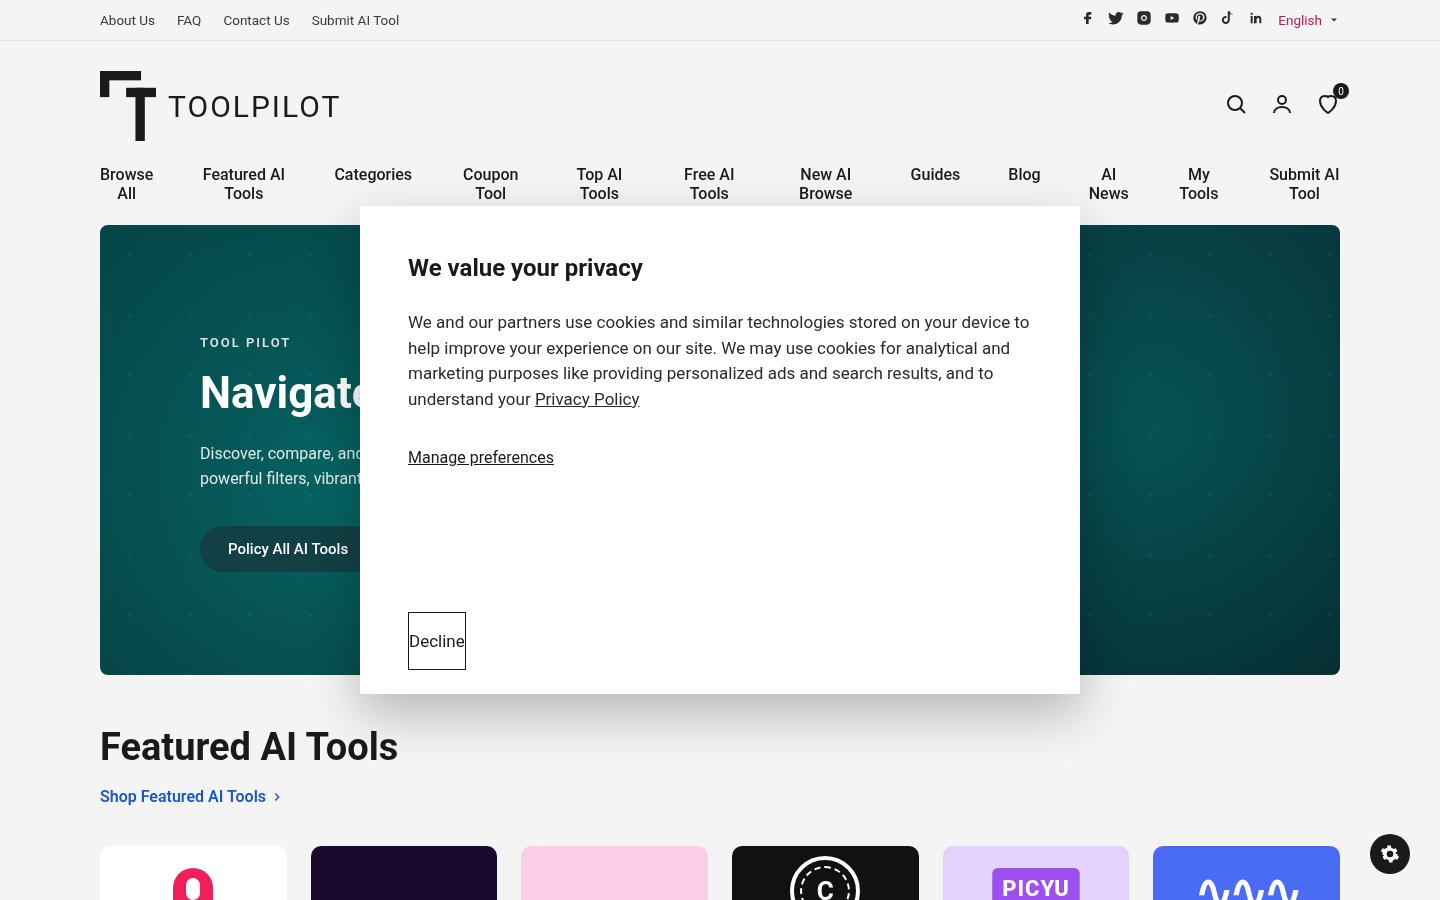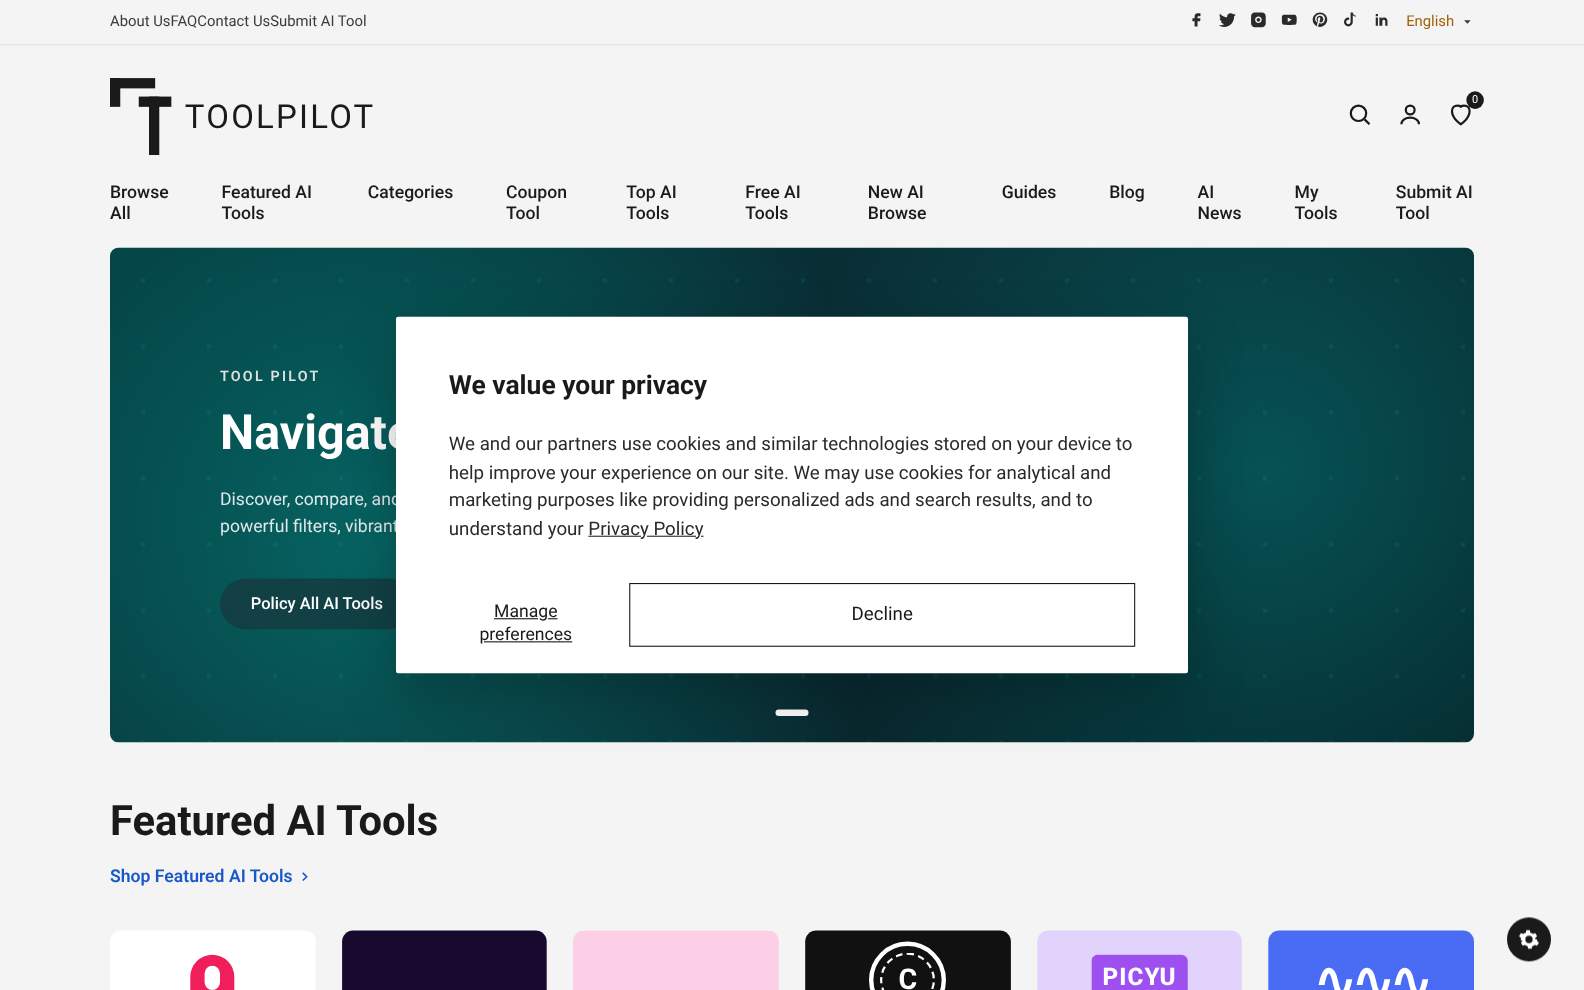--- a/index.html
+++ b/index.html
@@ -2,40 +2,40 @@
 <html><head>
 <meta charset="utf-8">
 <style>
 * { margin: 0; padding: 0; box-sizing: border-box; }
 body { font-family: -apple-system, BlinkMacSystemFont, "Segoe UI", Roboto, Helvetica, Arial, sans-serif; background: #f4f4f4; color: #1a1a1a; }
 a { text-decoration: none; color: inherit; }
 
 
 .topbar { border-bottom: 1px solid #e2e2e2; background: #f4f4f4; }
 .topbar-inner { max-width: 1320px; margin: 0 auto; padding: 10px 40px; display: flex; align-items: center; justify-content: space-between; }
-.topbar-links { display: flex; font-size: 13.5px; color: #3a3a3a; }
+.topbar-links { display: flex; gap: 22px; font-size: 13.5px; color: #3a3a3a; }
 .topbar-right { display: flex; align-items: center; gap: 14px; }
 .social-icons { display: flex; gap: 12px; }
 .social-icons svg { width: 16px; height: 16px; fill: #2a2a2a; }
-.lang { display: flex; align-items: center; gap: 6px; font-size: 13.5px; color: #a16207; cursor: pointer; }
+.lang { display: flex; align-items: center; gap: 6px; font-size: 13.5px; color: #be185d; cursor: pointer; }
 .lang svg { width: 12px; height: 12px; fill: #3a3a3a; }
 
 
 .header { max-width: 1320px; margin: 0 auto; padding: 30px 40px 10px; display: flex; align-items: center; justify-content: space-between; }
 .logo { display: flex; align-items: center; gap: 12px; }
 .logo-mark { width: 56px; height: 70px; }
 .logo-text { font-size: 30px; font-weight: 400; letter-spacing: 2px; color: #1a1a1a; }
 .header-icons { display: flex; align-items: center; gap: 22px; }
 .header-icons .icon-btn { position: relative; cursor: pointer; }
 .header-icons svg { width: 24px; height: 24px; stroke: #1a1a1a; fill: none; stroke-width: 2; }
 .badge { position: absolute; top: -9px; right: -9px; background: #1a1a1a; color: #fff; border-radius: 50%; width: 16px; height: 16px; font-size: 10px; display: flex; align-items: center; justify-content: center; }
 
 
 .nav { max-width: 1320px; margin: 0 auto; padding: 14px 40px 22px; }
-.nav-list { display: flex; gap: 48px; list-style: none; font-size: 16px; font-weight: 500; color: #1a1a1a; }
+.nav-list { display: flex; gap: 48px; list-style: none; font-size: 16px; font-weight: 500; color: #1a1a1a; text-align: center; }
 .nav-list li { cursor: pointer; }
 
 
 .hero-wrap { max-width: 1320px; margin: 0 auto; padding: 0 40px; }
 .hero { position: relative; border-radius: 8px; overflow: hidden; height: 450px; background: radial-gradient(circle at 20% 60%, rgba(0,255,230,0.25), transparent 45%), radial-gradient(circle at 85% 45%, rgba(0,210,200,0.25), transparent 40%), linear-gradient(135deg, #053a3e 0%, #0a2c33 50%, #062227 100%); color: #fff; }
 .hero::before { content: ""; position: absolute; inset: 0; background-image: radial-gradient(circle, rgba(0,255,255,0.5) 2px, transparent 2px); background-size: 60px 60px; opacity: 0.15; }
 .hero-content { position: absolute; left: 100px; top: 110px; max-width: 700px; z-index: 2; }
 .hero-eyebrow { font-size: 13px; letter-spacing: 2px; font-weight: 600; color: #e0e0e0; }
 .hero-title { font-size: 44px; font-weight: 700; margin-top: 18px; line-height: 1.15; }
 .hero-desc { font-size: 16px; margin-top: 22px; line-height: 1.6; color: #dfe8e9; }
@@ -64,21 +64,21 @@
 .card-4-logo-inner { width: 50px; height: 50px; border-radius: 50%; border: 2px dashed #fff; display: flex; align-items: center; justify-content: center; color: #fff; font-size: 26px; font-weight: 700; }
 .card-5-logo { background: #9d4ff0; color: #fff; font-weight: 800; font-size: 22px; letter-spacing: 1px; padding: 8px 10px 14px; border-radius: 6px; clip-path: polygon(0 0, 100% 0, 100% 75%, 50% 100%, 0 75%); }
 .card-6-logo { color: #fff; font-size: 46px; font-weight: 700; letter-spacing: -4px; }
 
 
 .modal { position: fixed; inset: 0; display: flex; align-items: center; justify-content: center; z-index: 100; }
 .modal-box { background: #fff; width: 720px; padding: 48px 48px 24px; border-radius: 2px; box-shadow: 0 20px 50px rgba(0,0,0,0.25); }
 .modal-title { font-size: 24px; font-weight: 700; color: #1a1a1a; }
 .modal-body { font-size: 17px; line-height: 1.5; color: #2a2a2a; margin-top: 28px; }
 .modal-body .policy { text-decoration: underline; cursor: pointer; }
-.modal-actions { display: flex; gap: 24px; align-items: flex-end; margin-top: 36px; }
+.modal-actions { display: flex; gap: 24px; align-items: flex-start; margin-top: 36px; flex-direction: column; }
 .modal-manage { flex: 0 0 140px; text-align: center; text-decoration: underline; font-size: 16px; cursor: pointer; line-height: 1.3; }
 .modal-btn { flex: 1; border: 1px solid #1a1a1a; background: #fff; padding: 18px 0; text-align: center; font-size: 17px; cursor: pointer; }
 
 
 .float-gear { position: fixed; bottom: 26px; right: 30px; width: 40px; height: 40px; border-radius: 50%; background: #1a1a1a; display: flex; align-items: center; justify-content: center; cursor: pointer; z-index: 50; }
 .float-gear svg { width: 20px; height: 20px; fill: #fff; }
 </style>
 </head>
 <body>
 

